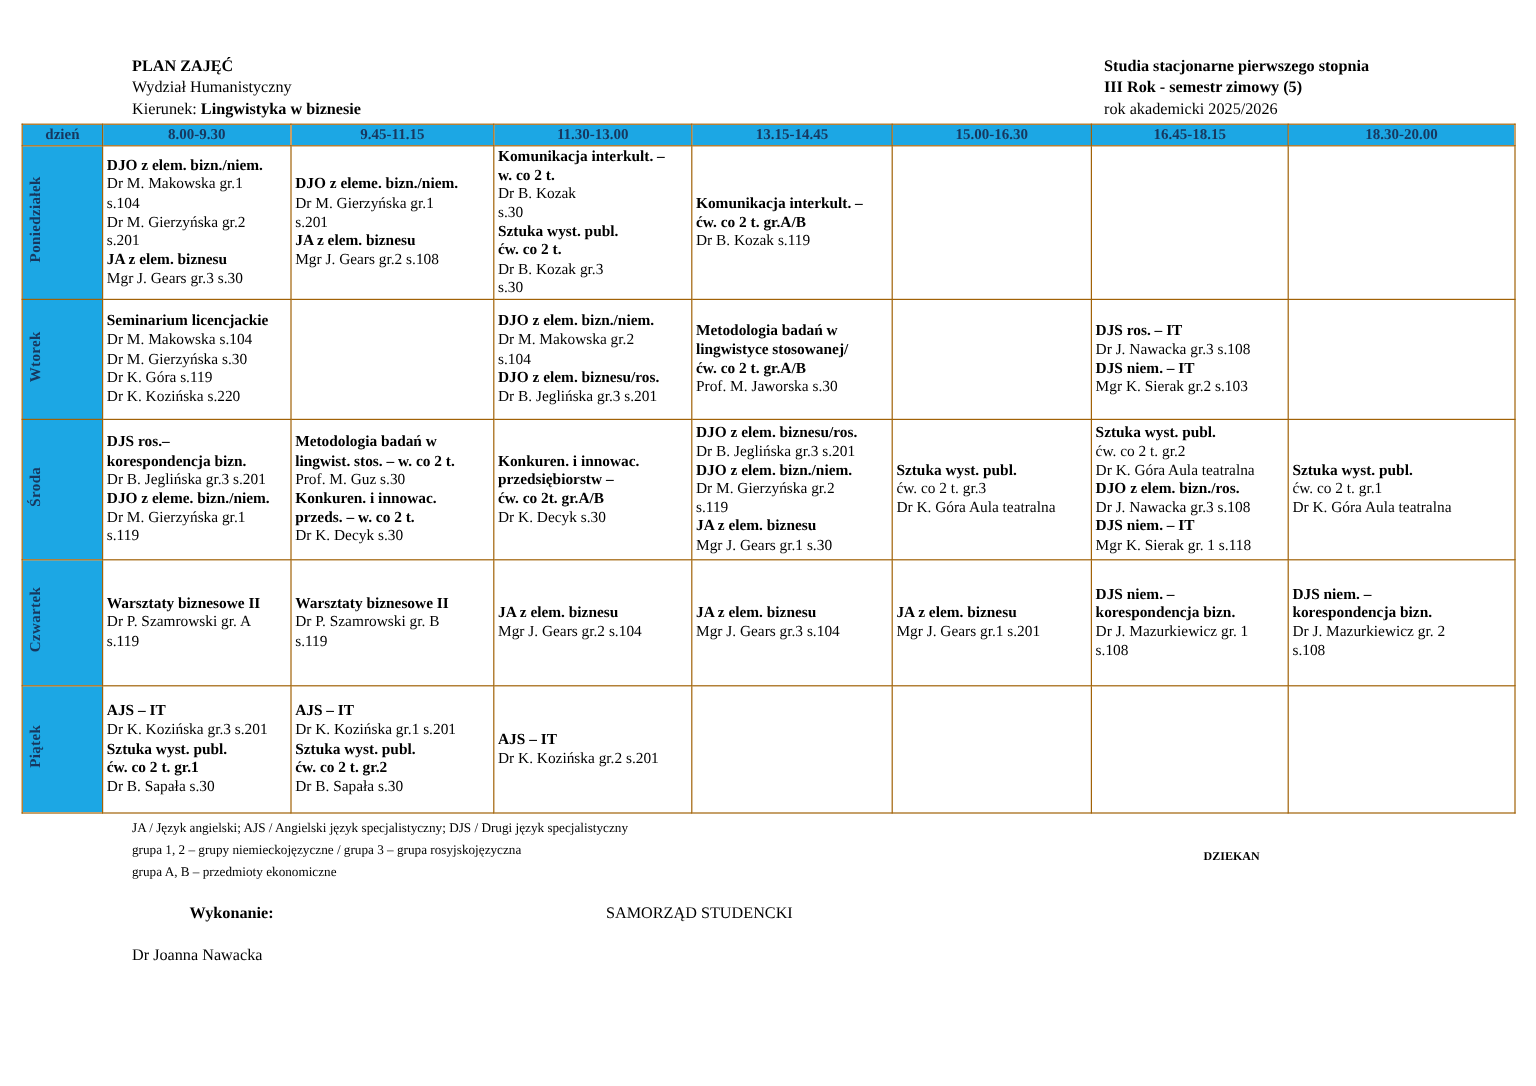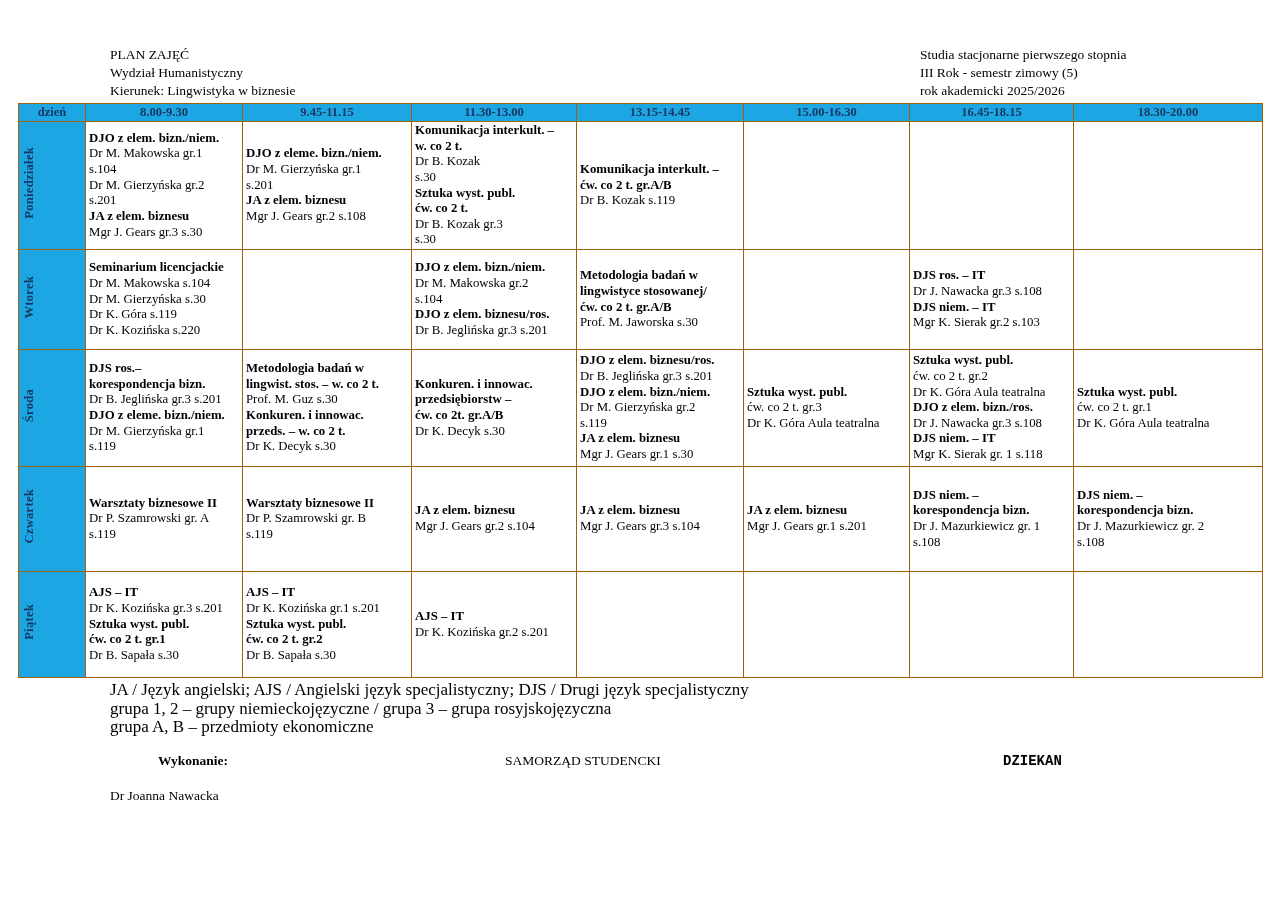--- a/index.html
+++ b/index.html
@@ -2,41 +2,41 @@
 <html style="--accent: #1CA7E4; --navy: #17375E;"><head>
 <meta charset="utf-8">
 <style>
   html,body{margin:0;padding:0;background:#ffffff;}
   body{width:1280px;height:905px;font-family:"Liberation Serif", serif;color:#000;}
   .page{position:relative;width:1280px;height:905px;background:#fff;overflow:hidden;}
 
   
   .hdr-left{position:absolute;left:110px;top:46px;font-size:13.5px;line-height:18px;}
   .hdr-right{position:absolute;left:920px;top:46px;font-size:13.5px;line-height:18px;}
-  .b{font-weight:normal;}
+  .b{font-weight:bold;}
 
   
   table.tt{position:absolute;left:18px;top:103px;border-collapse:collapse;table-layout:fixed;width:1244px;border:1.5px solid #000;}
   table.tt th,table.tt td{border:1px solid #a16207;padding:1px 3px;vertical-align:middle;font-size:12.8px;line-height:1.22;overflow:hidden;}
   table.tt thead th{background:var(--accent);color:var(--navy);font-weight:bold;height:17px;font-size:12.5px;padding:0 2px;}
   table.tt td.day{background:var(--accent);color:var(--navy);font-weight:bold;}
   .day-text{display:inline-block;writing-mode:vertical-rl;transform:rotate(180deg);font-size:12.5px;letter-spacing:.3px;white-space:nowrap;}
   tbody tr:nth-child(1){height:128px;}
   tbody tr:nth-child(2){height:100px;}
   tbody tr:nth-child(3){height:117px;}
   tbody tr:nth-child(4){height:105px;}
   tbody tr:nth-child(5){height:106px;}
   .line{white-space:nowrap;}
   .line.bold{font-weight:bold;}
 
   
-  .legend{position:absolute;left:110px;top:681px;font-size:17px;line-height:18.5px;}
+  .legend{position:absolute;left:110px;top:681px;font-size:11px;line-height:18.5px;}
   .foot-left{position:absolute;left:110px;top:753px;font-size:13.5px;font-weight:bold;margin-left:48px;}
   .foot-center{position:absolute;left:505px;top:753px;font-size:13.5px;font-weight:normal;}
-  .foot-right{position:absolute;left:1003px;top:753px;font-size:14px;font-weight:bold;font-family:Liberation Mono, monospace;}
+  .foot-right{position:absolute;left:1003px;top:709px;font-size:10px;font-weight:bold;}
   .foot-author{position:absolute;left:110px;top:788px;font-size:13.5px;text-align:right;}
 </style>
 </head>
 <body>
 
 <div class="page">
 
   <div class="hdr-left">
     <div class="b">PLAN ZAJĘĆ</div>
     <div>Wydział Humanistyczny</div>

